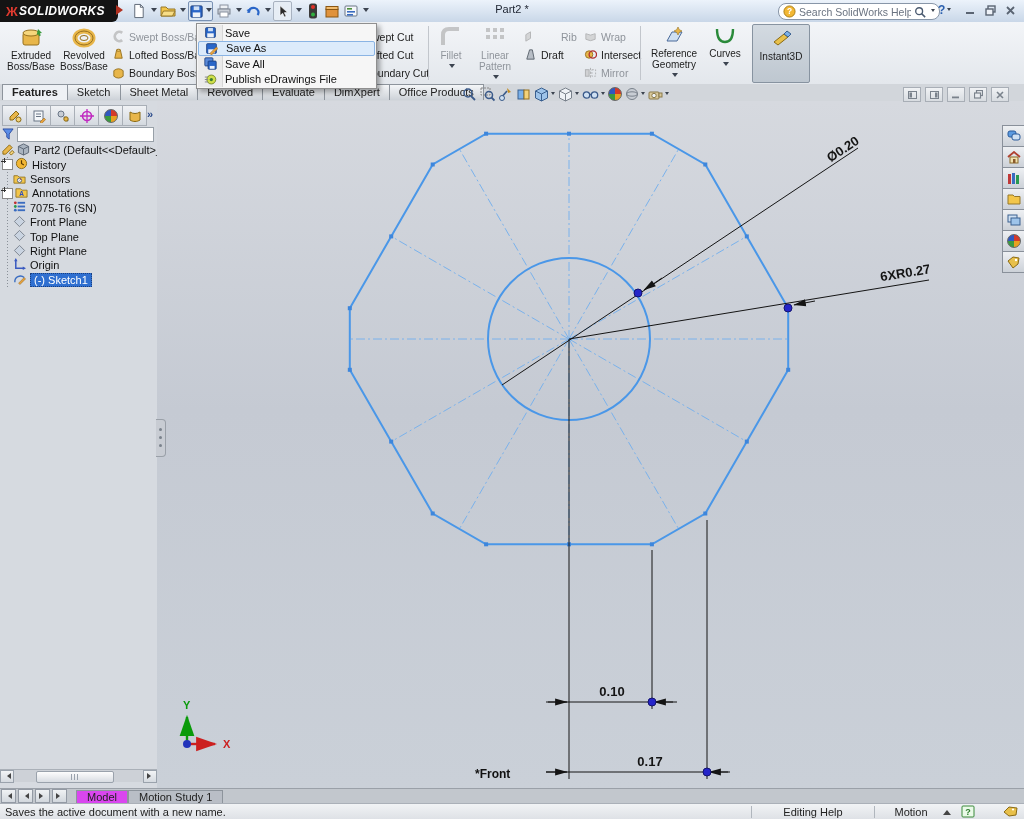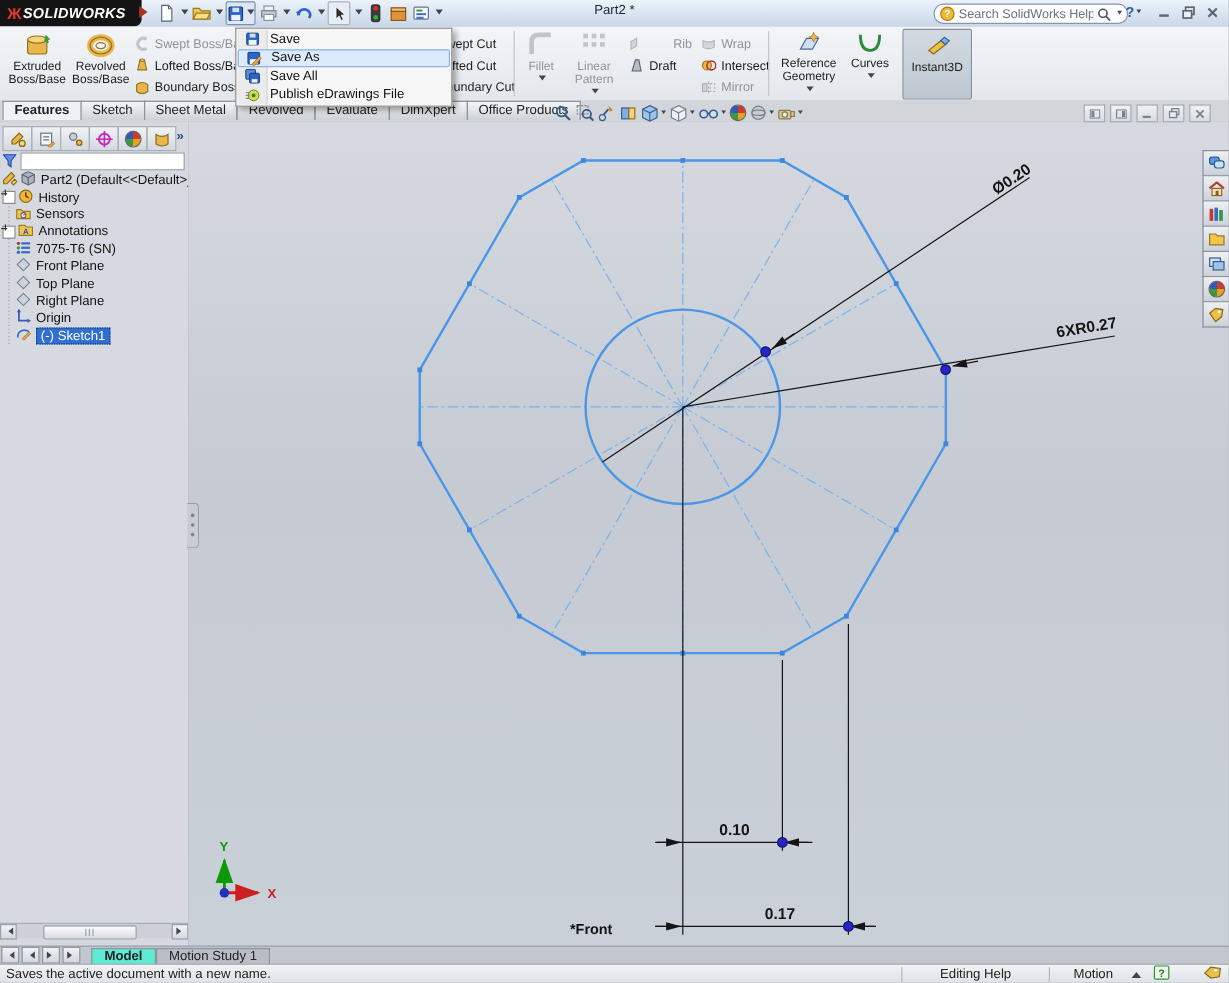--- a/index.html
+++ b/index.html
@@ -79,21 +79,21 @@
   .tp-btn:first-child{border-top:1px solid #89909a;}
   .colorball{width:12px;height:12px;border-radius:50%;border:1px solid #666;
              background:conic-gradient(#d43a2a 0 25%,#e8a020 25% 50%,#3a9a40 50% 75%,#3058c0 75% 100%);}
   
   #modeltabs{left:0;top:788px;width:1024px;height:15px;background:#c2c7cd;border-top:1px solid #9aa0a8;display:flex;align-items:flex-end;}
   .navb{width:13px;height:12px;margin:0 1px 1px 1px;background:linear-gradient(#f0f2f4,#d2d7dd);border:1px solid #939aa4;
         display:flex;align-items:center;justify-content:center;}
   .tri{width:0;height:0;border:3px solid transparent;}
   .tri.l{border-right:4px solid #444;}  .tri.r{border-left:4px solid #444;}
   .mtab{height:13px;line-height:13px;padding:0 10px;border:1px solid #8d949c;border-bottom:none;background:#b9bec6;font-size:11px;color:#222;}
-  .mtab.active{background:#5eead4;font-weight:bold;}
+  .mtab.active{background:#d946ef;font-weight:normal;}
   #statusbar{left:0;top:803px;width:1024px;height:16px;background:linear-gradient(#f1f3f5,#dde0e5);border-top:1px solid #aab0b8;
              display:flex;align-items:center;font-size:11px;color:#222;}
   .ssep{width:1px;height:12px;background:#b0b6bd;margin:0 6px;}
   
   text.dim{font-family:"Liberation Sans",sans-serif;font-size:13px;font-weight:bold;fill:#141414;}
   text.axis{font-family:"Liberation Sans",sans-serif;font-size:11px;font-weight:bold;}
 </style>
 </head>
 <body>
 
@@ -604,21 +604,21 @@
       <span class="lbl">Right Plane</span>
     </div>
     <div class="trow" style="top:157.2px;">
       <span style="margin-left:13px;"><svg width="13" height="13" viewBox="0 0 14 14">
             <path d="M3 2v9h9" fill="none" stroke="#3a5ac0" stroke-width="1.6"></path>
             <path d="M3 0l-1.8 3.5h3.6z" fill="#3a5ac0"></path>
             <path d="M14 11l-3.5-1.8v3.6z" fill="#3a5ac0"></path>
           </svg></span>
       <span class="lbl">Origin</span>
     </div>
-    <div class="trow" style="top:171.6px;align-items:flex-end;">
+    <div class="trow" style="top:171.6px;">
       <span style="margin-left:13px;"><svg width="13" height="13" viewBox="0 0 14 14">
             <path d="M2 11a6 6 0 0 1 10-5" fill="none" stroke="#3a6cc0" stroke-width="1.5"></path>
             <path d="M6 12l6-6 1.5 1.5-6 6z" fill="#e8a23c" stroke="#8a5a10" stroke-width=".5"></path>
           </svg></span>
       <span class="lbl sel">(-) Sketch1</span>
     </div>
 
     <div id="ptree-scroll">
       <span class="sbtn">
           <span class="tri l"></span>

